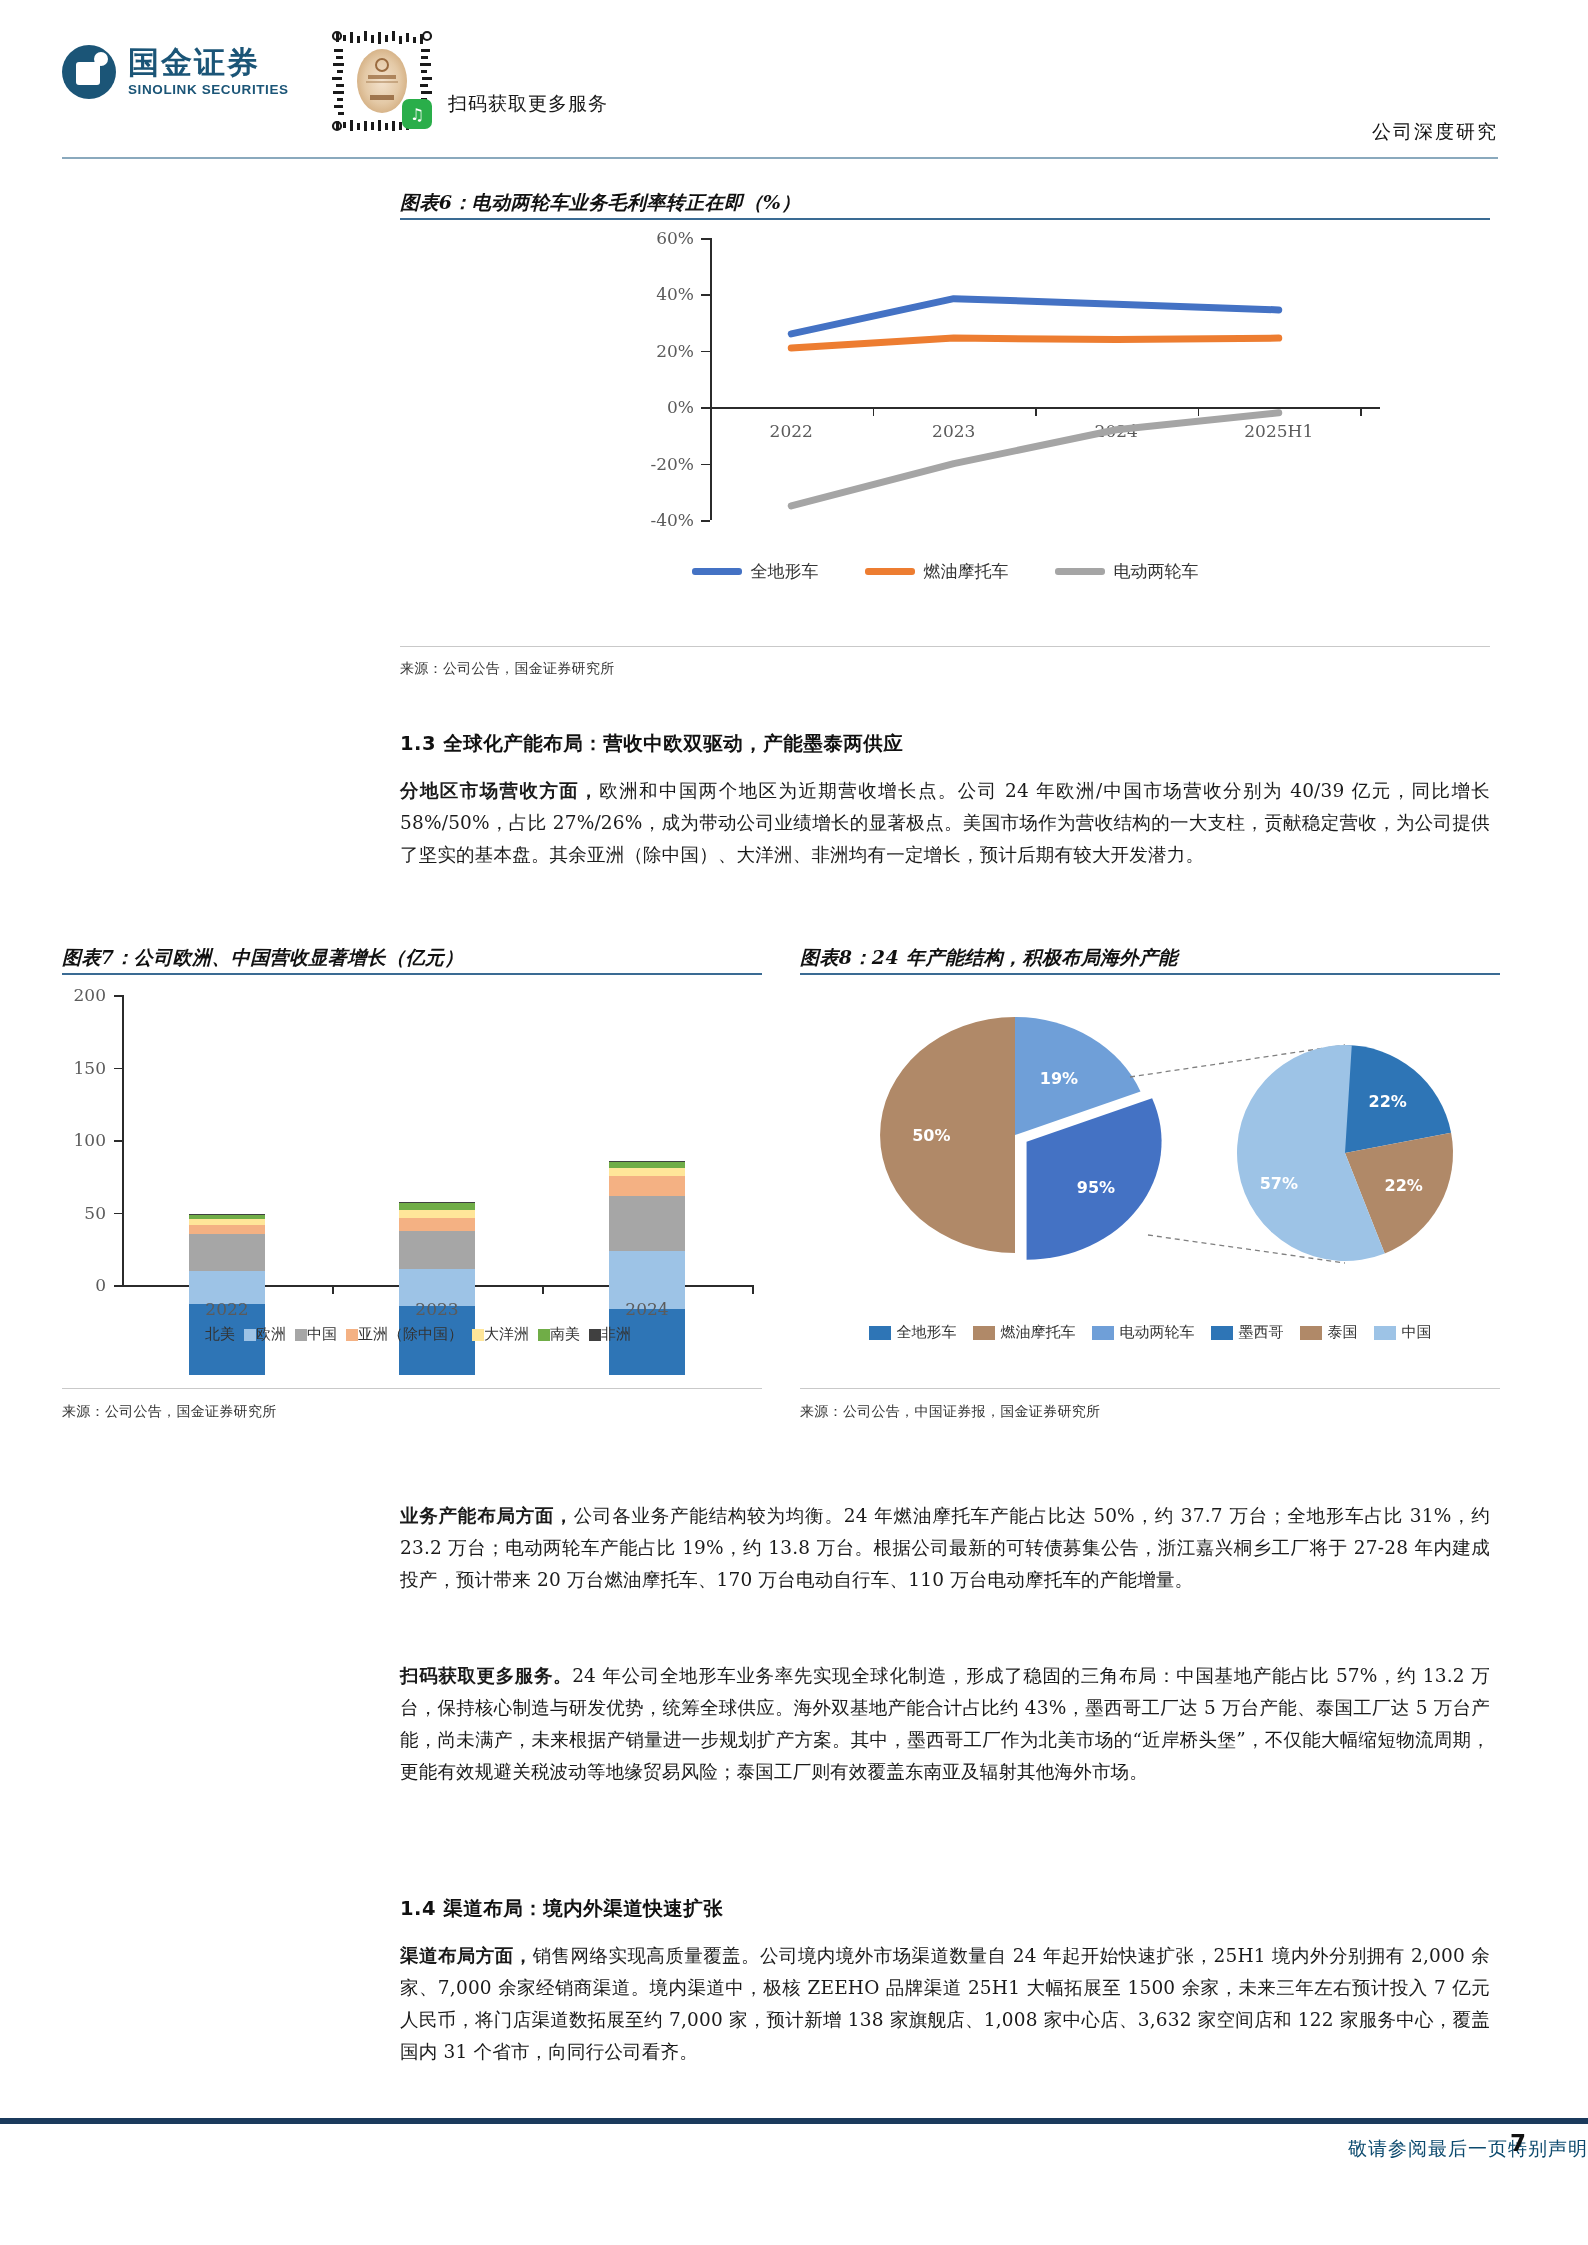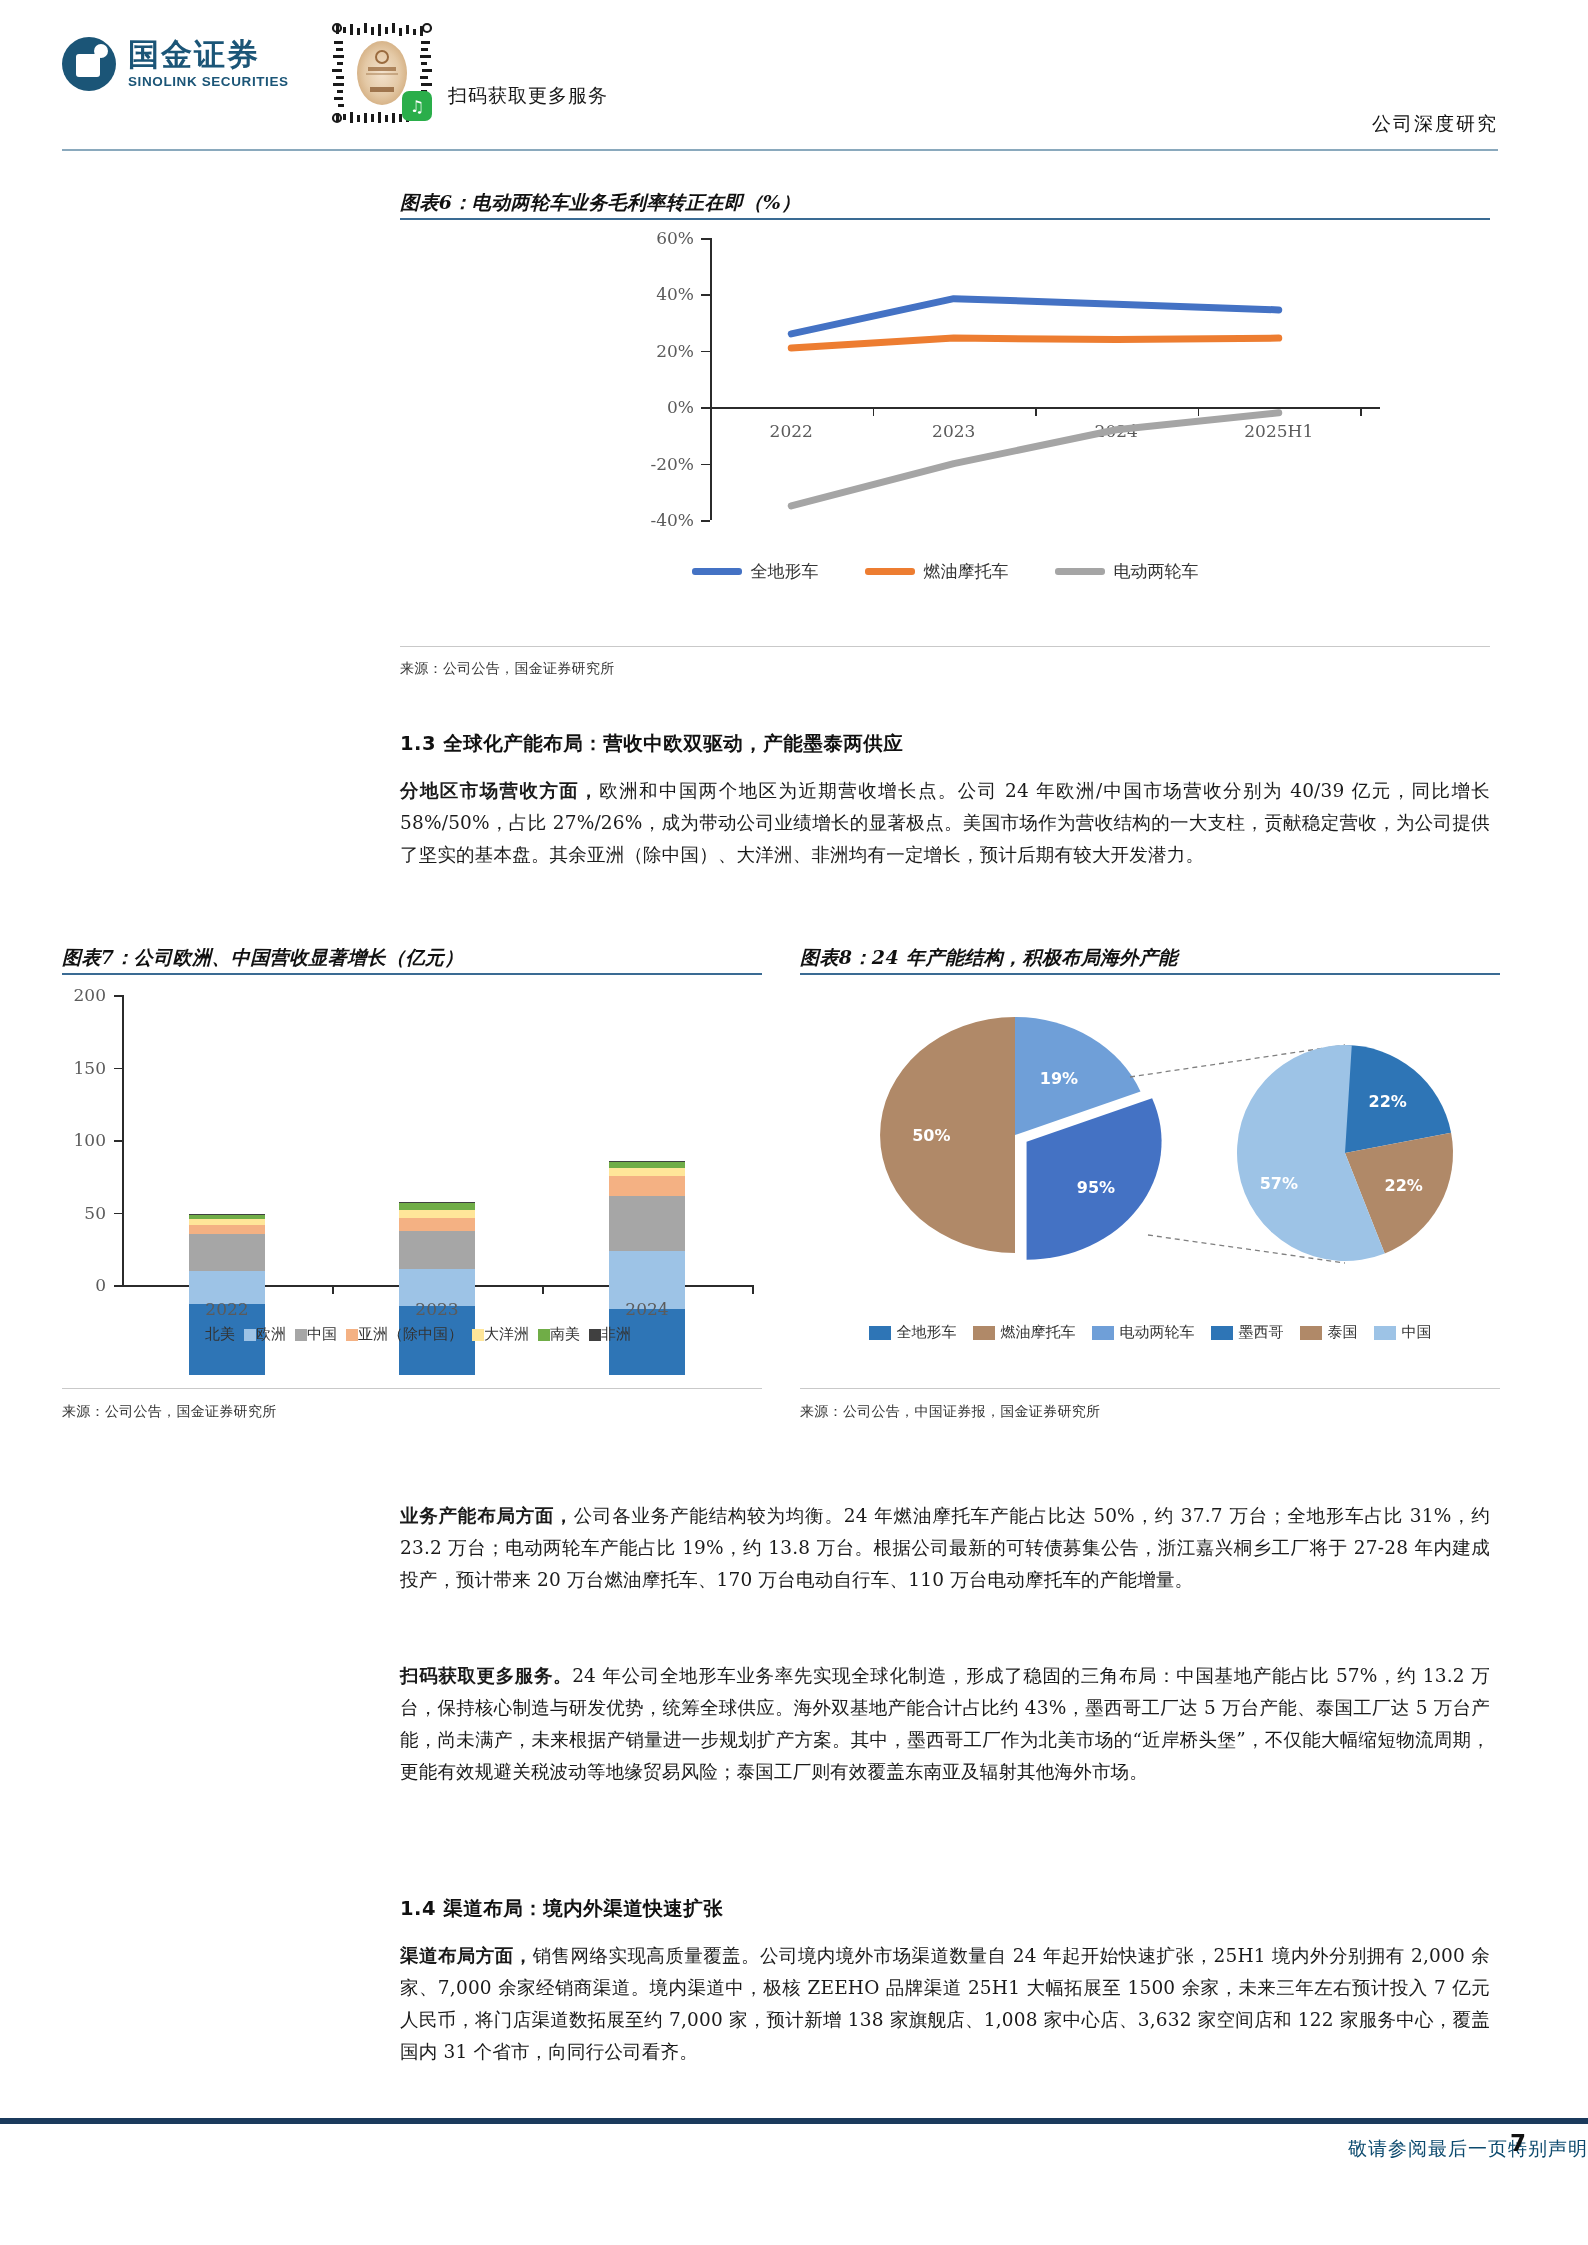--- a/index.html
+++ b/index.html
@@ -6,21 +6,21 @@
   html, body { margin:0; padding:0; }
   body {
     width:1588px; height:2245px;
     background:#ffffff;
     font-family:"Liberation Serif", serif;
     position:relative;
     overflow:hidden;
   }
 
   
-  .page-header { position:absolute; left:0; top:5px; width:1560px; height:140px; }
+  .page-header { position:absolute; left:0; top:13px; width:1560px; height:140px; }
   .logo-block { position:absolute; left:62px; top:32px; display:flex; align-items:center; gap:12px; }
   .logo-mark { width:54px; height:54px; position:relative; }
   .logo-mark .circ {
     position:absolute; left:0; top:0; width:54px; height:54px;
     border-radius:50%; background:#1b5577;
   }
   .logo-mark .sq {
     position:absolute; left:14px; top:17px; width:24px; height:23px;
     background:#ffffff; border-radius:3px;
   }

